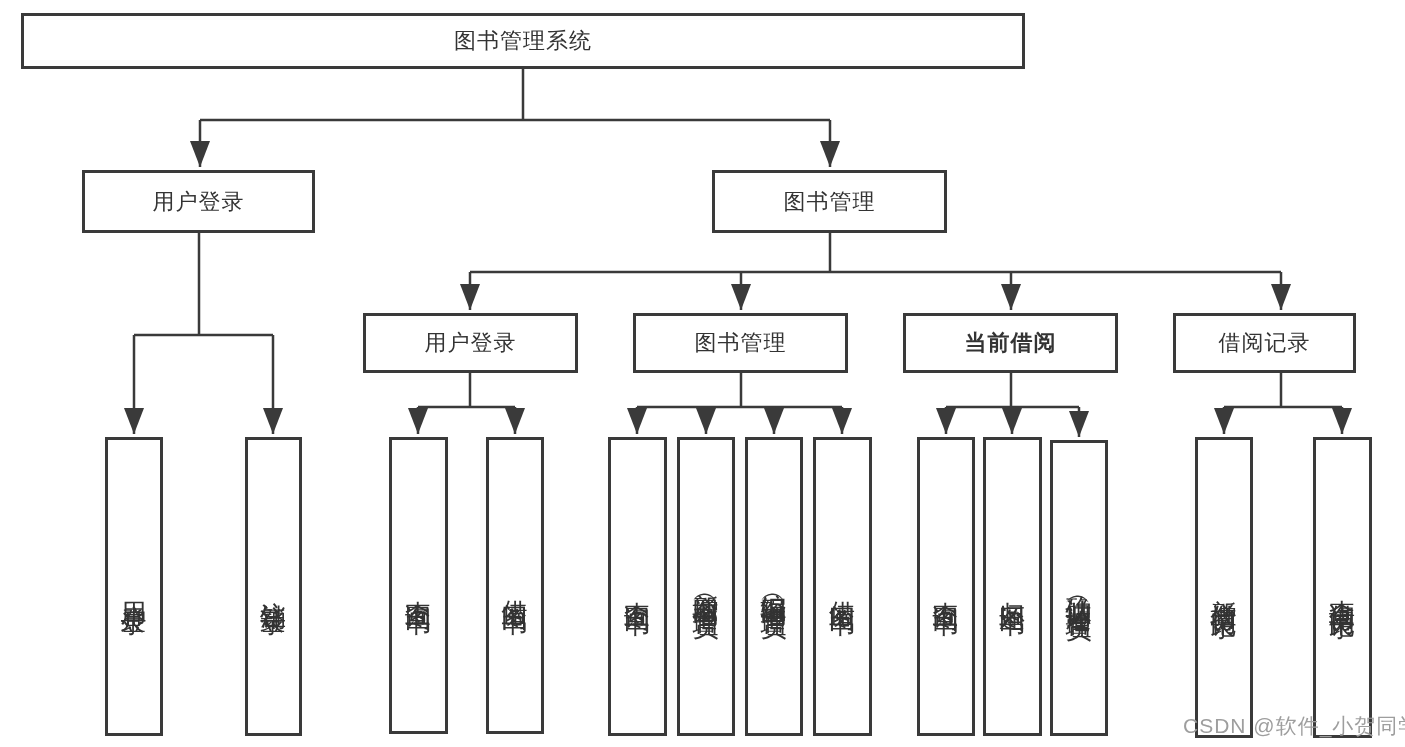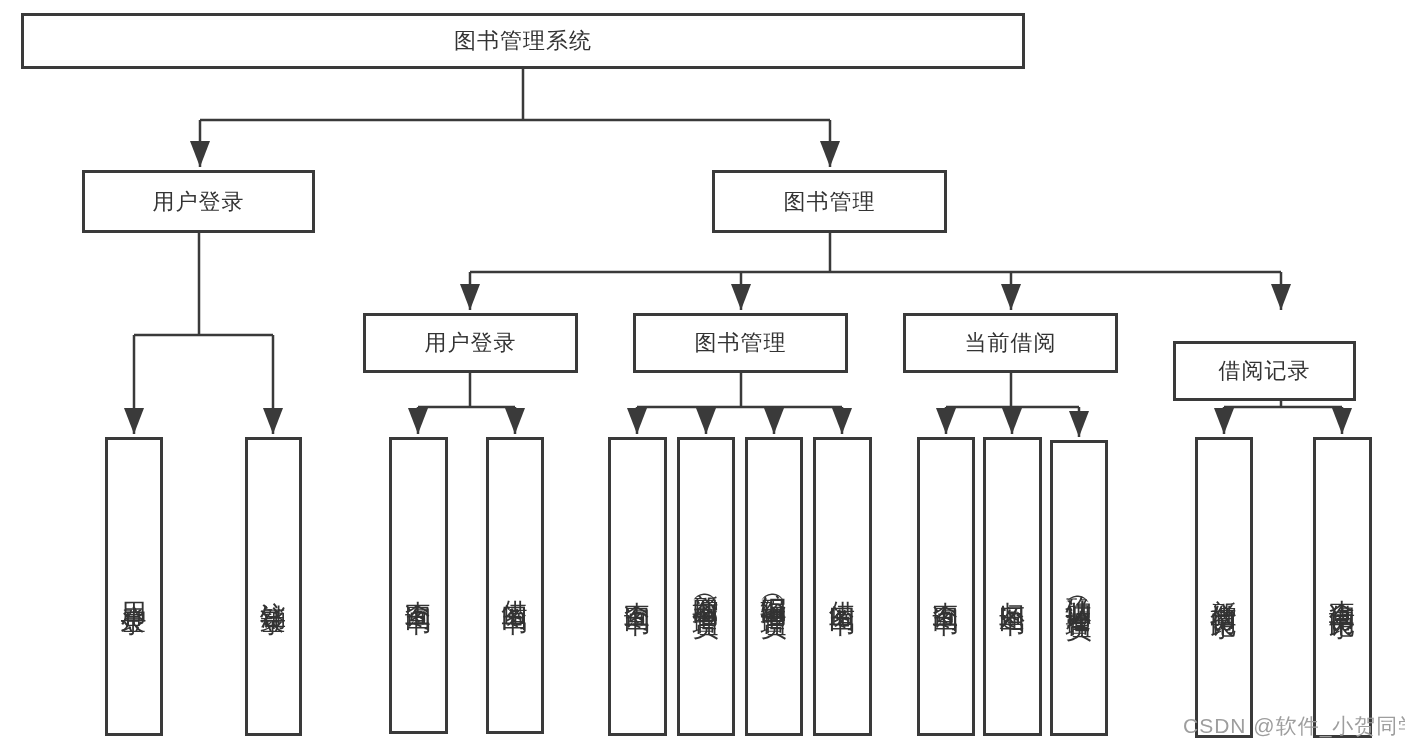--- a/index.html
+++ b/index.html
@@ -114,22 +114,22 @@
     </g>
   </svg>
 
   <div class="node h" style="left:21px; top:13px; width:1004px; height:56px;">图书管理系统</div>
 
   <div class="node h" style="left:82px; top:170px; width:233px; height:63px;">用户登录</div>
   <div class="node h" style="left:712px; top:170px; width:235px; height:63px;">图书管理</div>
 
   <div class="node h" style="left:363px; top:313px; width:215px; height:60px;">用户登录</div>
   <div class="node h" style="left:633px; top:313px; width:215px; height:60px;">图书管理</div>
-  <div class="node h" style="left:903px; top:313px; width:215px; height:60px;">当前借阅</div>
-  <div class="node h" style="left:1173px; top:313px; width:183px; height:60px;margin-top:28px;">借阅记录</div>
+  <div class="node h" style="left:903px; top:313px; width:215px; height:60px;font-weight:bold;">当前借阅</div>
+  <div class="node h" style="left:1173px; top:313px; width:183px; height:60px;">借阅记录</div>
 
   <div class="node v" style="left:105px; top:437px; width:58px; height:299px;">用户登录</div>
   <div class="node v" style="left:245px; top:437px; width:57px; height:299px;">注销登录</div>
 
   <div class="node v" style="left:389px; top:437px; width:59px; height:297px;">查询图书</div>
   <div class="node v" style="left:486px; top:437px; width:58px; height:297px;">借阅图书</div>
 
   <div class="node v" style="left:608px; top:437px; width:59px; height:299px;">查询图书</div>
   <div class="node v" style="left:677px; top:437px; width:58px; height:299px;">新增图书（管理员）</div>
   <div class="node v" style="left:745px; top:437px; width:58px; height:299px;">编辑图书（管理员）</div>

